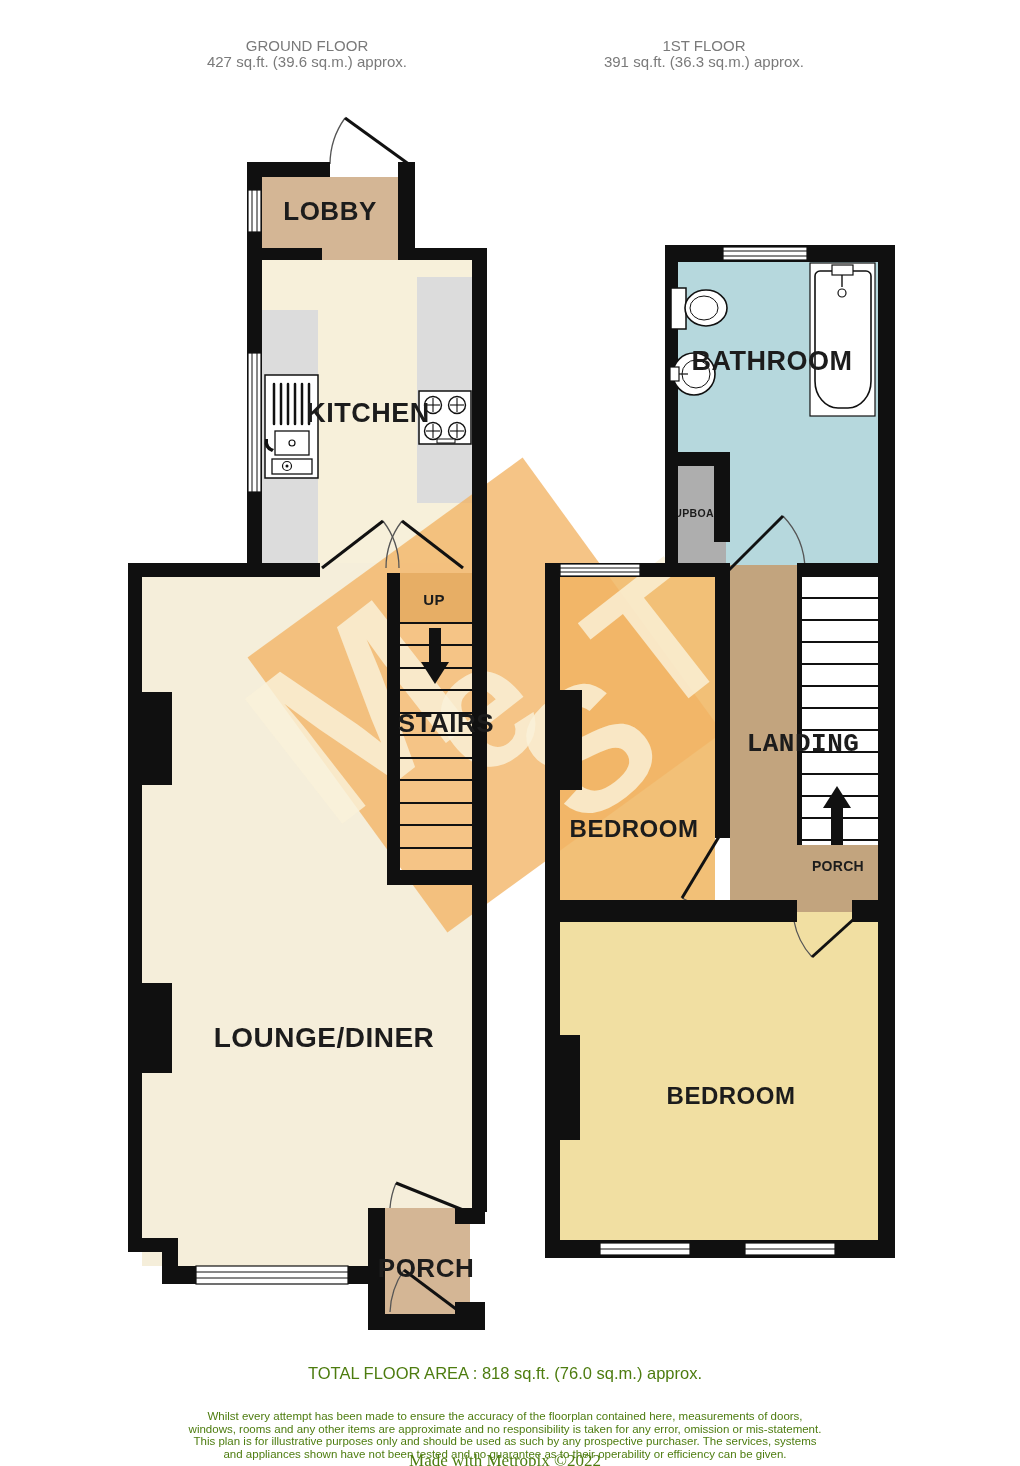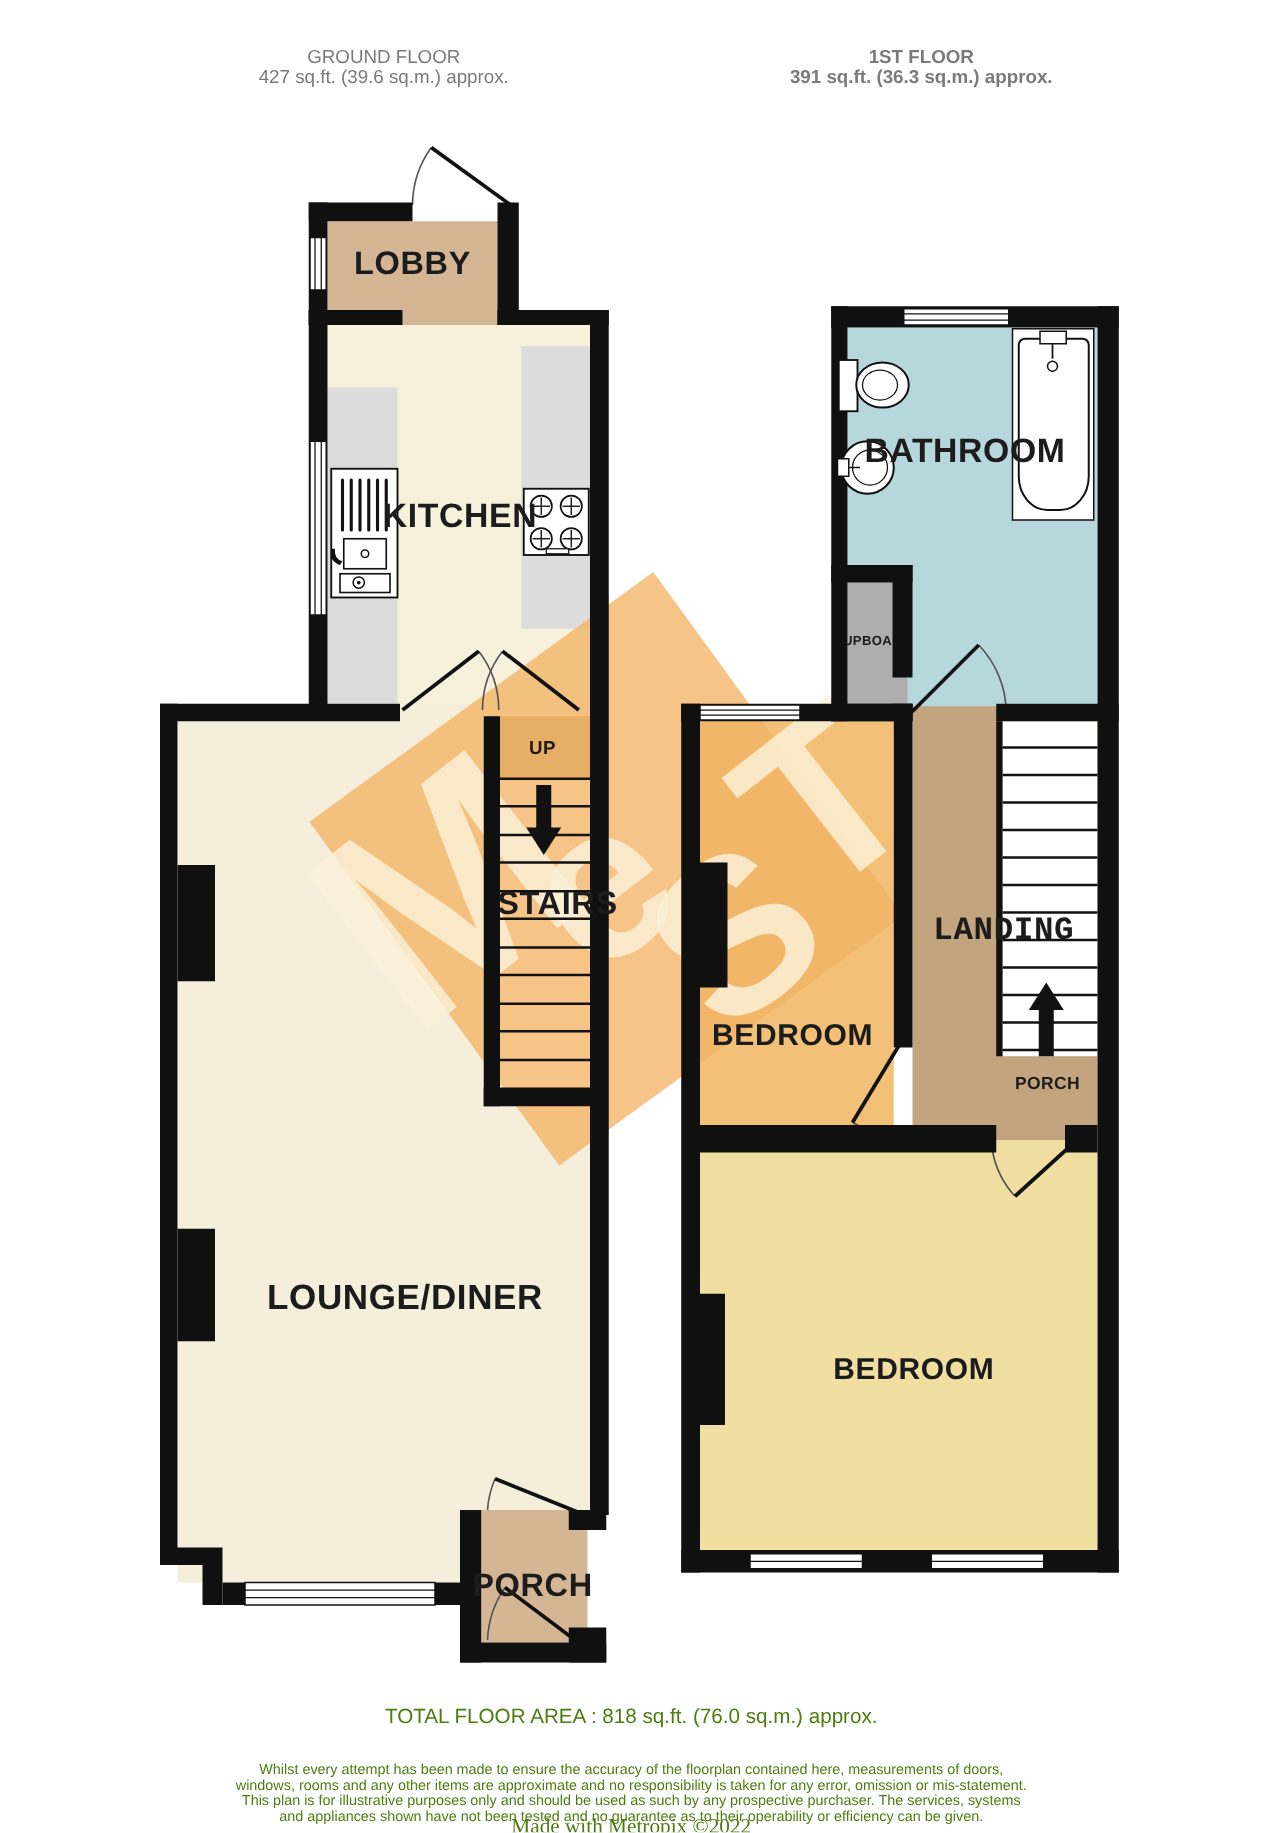--- a/index.html
+++ b/index.html
@@ -25,21 +25,21 @@
 </style>
 </head>
 <body>
 
 <div id="canvas">
 
   <div class="hdr" style="left:137px;top:38px;">
     <div>GROUND FLOOR</div>
     <div>427 sq.ft. (39.6 sq.m.) approx.</div>
   </div>
-  <div class="hdr" style="left:567px;top:38px;font-weight:bold;">
+  <div class="hdr" style="left:534px;top:38px;">
     <div>1ST FLOOR</div>
     <div>391 sq.ft. (36.3 sq.m.) approx.</div>
   </div>
 
   <div class="floor" style="left:262px;top:177px;width:138px;height:83px;background:#d4b695;"></div>
   <div class="floor" style="left:262px;top:260px;width:210px;height:317px;background:#f7f0da;"></div>
   <div class="floor" style="left:262px;top:310px;width:56px;height:253px;background:#dcdcdc;"></div>
   <div class="floor" style="left:417px;top:277px;width:55px;height:226px;background:#dcdcdc;"></div>
   <div class="floor" style="left:142px;top:563px;width:330px;height:645px;background:#f5eeda;"></div>
   <div class="floor" style="left:142px;top:1208px;width:226px;height:58px;background:#f5eeda;"></div>

